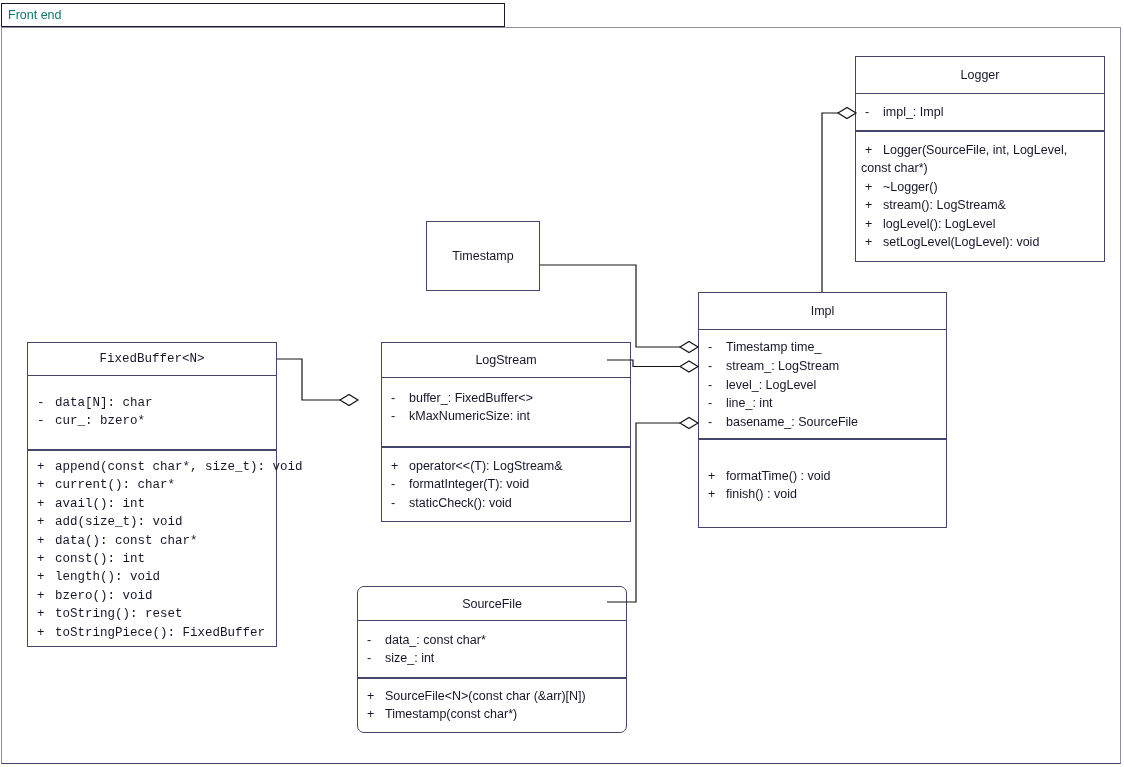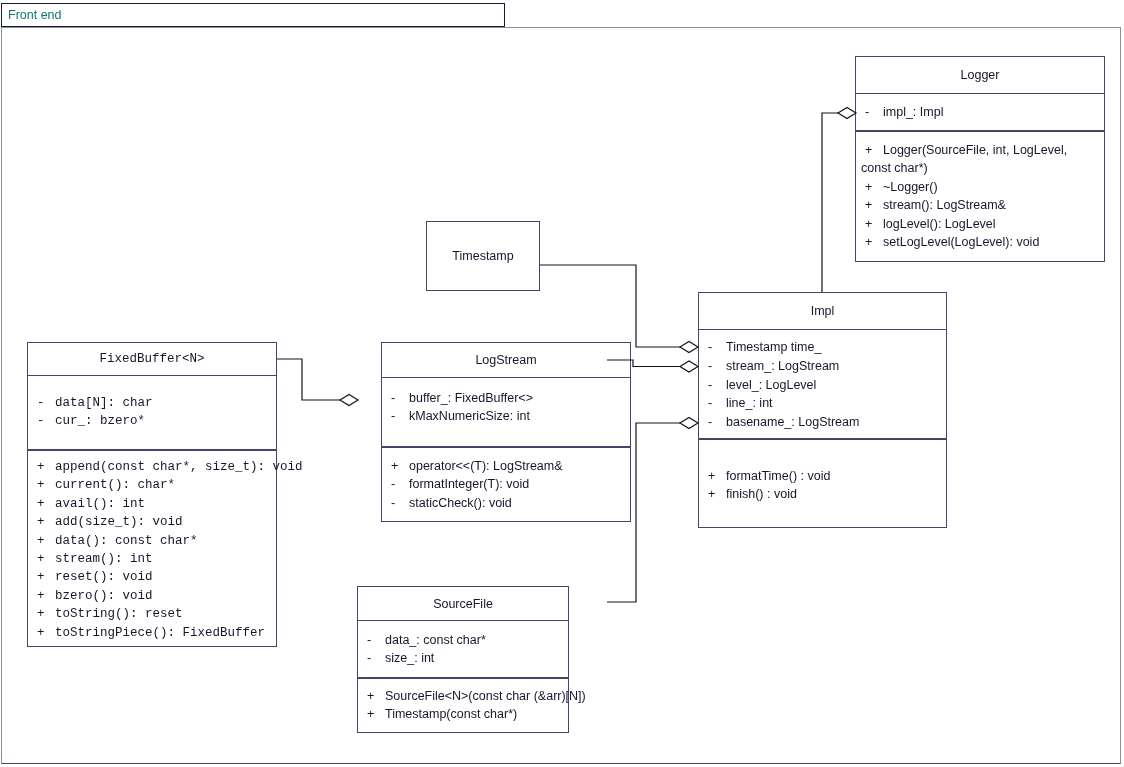--- a/index.html
+++ b/index.html
@@ -75,25 +75,25 @@
       <div class="row">
           <span class="vis">+</span>
           <span>add(size_t): void</span>
         </div>
       <div class="row">
           <span class="vis">+</span>
           <span>data(): const char*</span>
         </div>
       <div class="row">
           <span class="vis">+</span>
-          <span>stream(): int</span>
-        </div>
-      <div class="row">
-          <span class="vis">+</span>
-          <span>reset(): void</span>
+          <span>const(): int</span>
+        </div>
+      <div class="row">
+          <span class="vis">+</span>
+          <span>length(): void</span>
         </div>
       <div class="row">
           <span class="vis">+</span>
           <span>bzero(): void</span>
         </div>
       <div class="row">
           <span class="vis">+</span>
           <span>toString(): reset</span>
         </div>
       <div class="row">
@@ -128,21 +128,21 @@
           <span class="vis">-</span>
           <span>staticCheck(): void</span>
         </div>
     </div>
   </div>
 
   <div class="uml-class" style="left:426px;top:221px;width:114px;height:70px;">
     <div class="single-label">Timestamp</div>
   </div>
 
-  <div class="uml-class" style="left:357px;top:586px;width:212px;height:147px;">
+  <div class="uml-class" style="left:357px;top:586px;width:270px;height:147px;border-radius:7px;">
     <div class="uml-title" style="height:34px;">SourceFile</div>
     <div class="comp attrs" style="height:58px;padding-top:10px;">
       <div class="row">
           <span class="vis">-</span>
           <span>data_: const char*</span>
         </div>
       <div class="row">
           <span class="vis">-</span>
           <span>size_: int</span>
         </div>
@@ -173,21 +173,21 @@
       <div class="row tall">
           <span class="vis">-</span>
           <span>level_: LogLevel</span>
         </div>
       <div class="row tall">
           <span class="vis">-</span>
           <span>line_: int</span>
         </div>
       <div class="row tall">
           <span class="vis">-</span>
-          <span>basename_: LogStream</span>
+          <span>basename_: SourceFile</span>
         </div>
     </div>
     <div class="comp" style="padding-top:27px;">
       <div class="row">
           <span class="vis">+</span>
           <span>formatTime() : void</span>
         </div>
       <div class="row">
           <span class="vis">+</span>
           <span>finish() : void</span>

